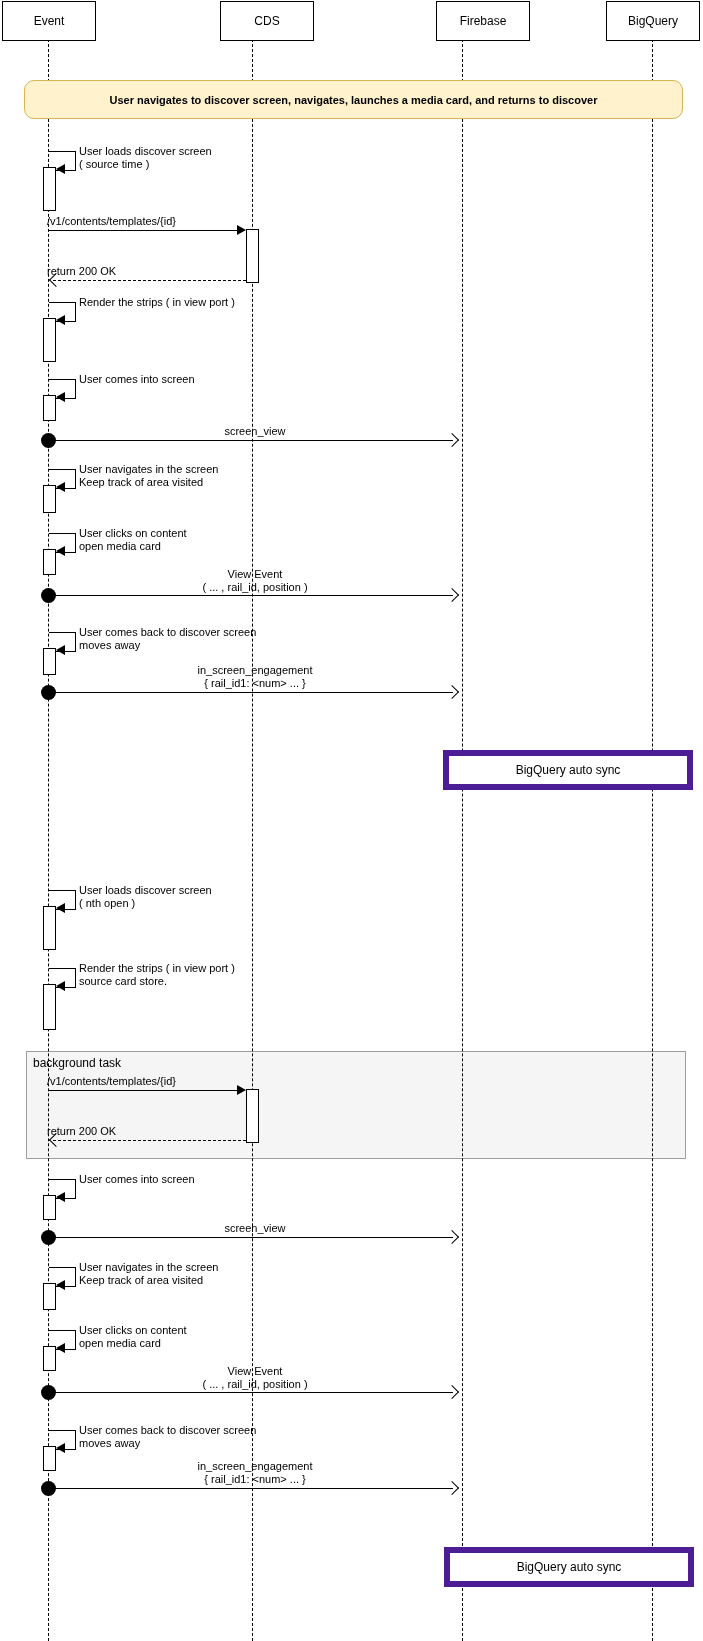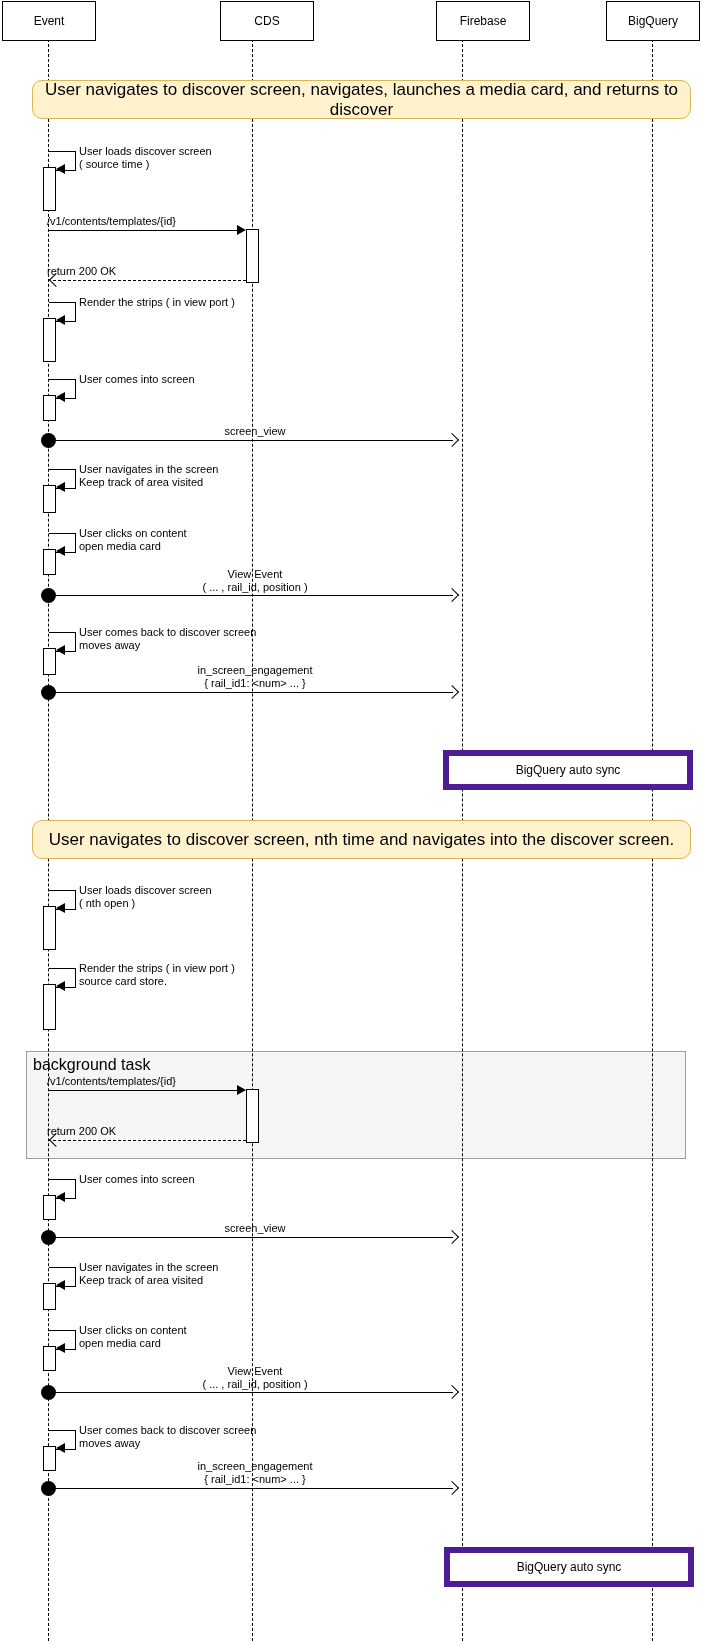--- a/index.html
+++ b/index.html
@@ -12,31 +12,31 @@
     position:absolute; top:1px; width:92px; height:38px;
     border:1px solid #000; background:#fff; z-index:5;
     display:flex; align-items:center; justify-content:center;
     font-size:12px;
   }
   .lifeline {
     position:absolute; top:39px; height:1602px; width:0;
     border-left:1px dashed #000; z-index:1;
   }
   .note {
-    position:absolute; left:32px; width:657px; height:37px;
+    position:absolute; left:24px; width:657px; height:37px;
     background:#FFF2CC; border:1px solid #D6B656; border-radius:10px;
     display:flex; align-items:center; justify-content:center;
-    font-size:17px; z-index:6; text-align:center;
+    font-size:11px; z-index:6; text-align:center;font-weight:bold;
   }
   .frame {
     position:absolute; left:26px; top:1051px; width:658px; height:106px;
     background:#F5F5F5; border:1px solid #9e9e9e; z-index:0;
   }
   .frame-label {
-    position:absolute; left:33px; top:1056px; font-size:16px; z-index:1;
+    position:absolute; left:33px; top:1056px; font-size:12px; z-index:1;
   }
   .loop {
     position:absolute; left:49px; width:26px; height:18px;
     border:1px solid #000; border-left:none; z-index:2;
   }
   .act {
     position:absolute; width:11px; background:#fff;
     border:1px solid #000; z-index:3;
   }
   .act-client { left:43px; }
@@ -155,21 +155,20 @@
   <div class="lbl lbl-self" style="top:639px">moves away</div>
 
   <div class="lbl lbl-evt" style="top:664px">in_screen_engagement</div>
   <div class="lbl lbl-evt" style="top:677px">{ rail_id1: &lt;num&gt; ... }</div>
   <div class="dot" style="left:41px; top:685px"></div>
   <div class="hline" style="left:48px; top:692px; width:405px"></div>
   <div class="chev-right" style="left:447px; top:687px"></div>
 
   <div class="sync" style="left:443px; top:750px">BigQuery auto sync</div>
 
-  <div class="note" style="top:820px">User navigates to discover screen, nth time and navigates into the discover screen.</div>
 
   <div class="loop" style="top:890px"></div>
   <div class="tri-left" style="left:56px; top:903px"></div>
   <div class="act act-client" style="top:906px; height:42px"></div>
   <div class="lbl lbl-self" style="top:884px">User loads discover screen</div>
   <div class="lbl lbl-self" style="top:897px">( nth open )</div>
 
   <div class="loop" style="top:968px"></div>
   <div class="tri-left" style="left:56px; top:981px"></div>
   <div class="act act-client" style="top:984px; height:44px"></div>

